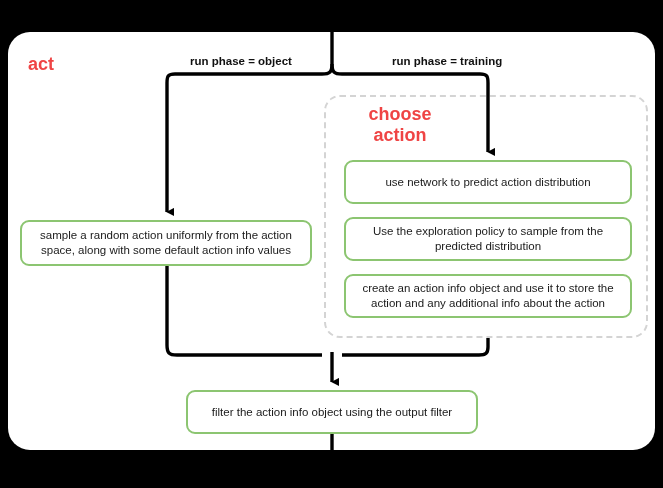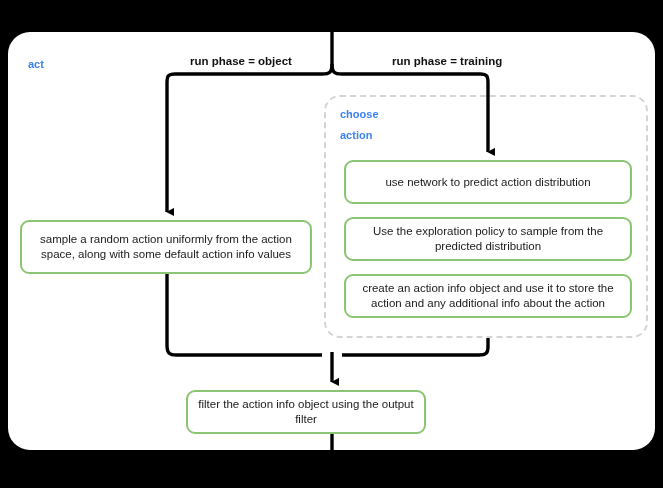--- a/index.html
+++ b/index.html
@@ -31,34 +31,35 @@
     position: absolute;
     left: 0;
     top: 0;
     width: 663px;
     height: 488px;
     pointer-events: none;
   }
   
   .section-title {
     position: absolute;
-    font-size: 11px;
+    font-size: 18px;
     font-weight: bold;
-    color: #3b82f6;
+    color: #ef4444;
     line-height: 21px;
     white-space: pre-line;
   }
   #act-title {
     left: 28px;
     top: 54px;
   }
   #choose-title {
     left: 340px;
     top: 104px;
     width: 120px;
+    text-align: center;
   }
   
   #choose-group {
     position: absolute;
     left: 324px;
     top: 95px;
     width: 324px;
     height: 243px;
     border: 2px dashed #d4d4d4;
     border-radius: 16px;
@@ -74,25 +75,25 @@
     border-radius: 9px;
     display: flex;
     align-items: center;
     justify-content: center;
     text-align: center;
     color: #1a1a1a;
     font-size: 11.5px;
     line-height: 15px;
     padding: 20px 8px;
   }
-  #box-sample  { left: 20px;  top: 220px; width: 292px; height: 54px; }
+  #box-sample  { left: 20px;  top: 220px; width: 292px; height: 46px; }
   #box-network { left: 344px; top: 160px; width: 288px; height: 38px; }
   #box-explore { left: 344px; top: 217px; width: 288px; height: 39px; }
   #box-create  { left: 344px; top: 274px; width: 288px; height: 43px; }
-  #box-filter  { left: 186px; top: 390px; width: 240px; height: 38px; }
+  #box-filter  { left: 186px; top: 390px; width: 292px; height: 38px; }
   
   .edge-label {
     position: absolute;
     font-size: 11.5px;
     font-weight: bold;
     color: #111111;
     white-space: nowrap;
   }
   #label-heatup   { left: 190px; top: 55px; }
   #label-training { left: 352px; top: 55px; margin-left: 40px; }

